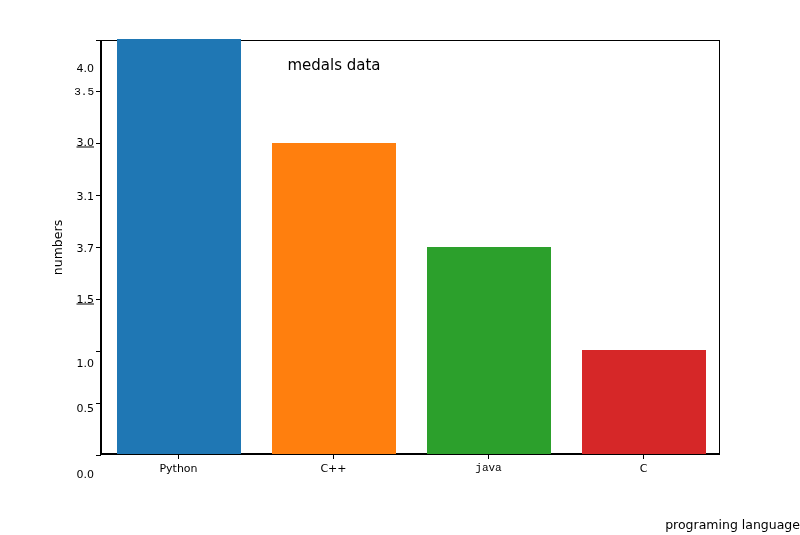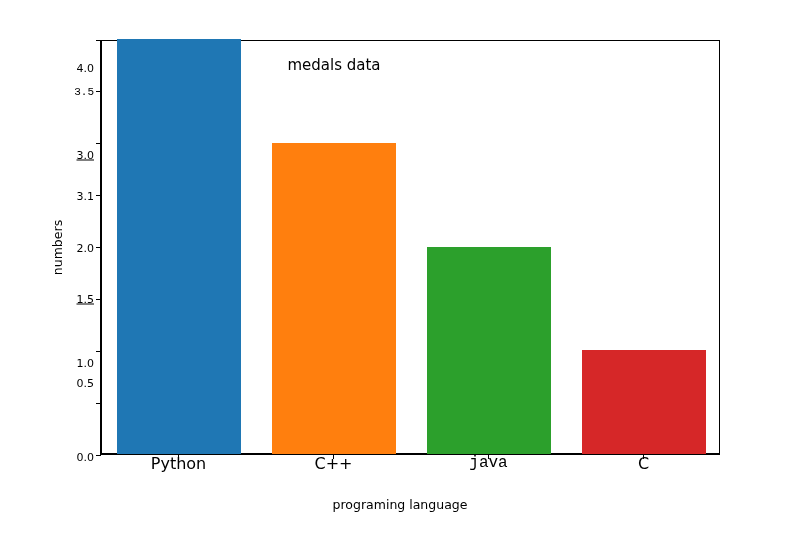--- a/index.html
+++ b/index.html
@@ -51,24 +51,24 @@
     position: absolute;
     bottom: 0;
   }
 
   .xlabel, .ylabel {
     position: absolute;
     font-size: 12.5px;
     color: #000;
   }
   .xlabel {
-    top: 497px;
+    top: 517px;
     left: 0;
     width: 800px;
-    text-align: center;
+    text-align: right;
   }
   .ylabel-inner {
     position: absolute;
     left: 30px;
     top: 40px;
     height: 415px;
     display: flex;
     align-items: center;
     justify-content: center;
   }
@@ -90,21 +90,22 @@
   .ytick-mark {
     position: absolute;
     width: 5px;
     height: 0.8px;
     background: #000;
     left: -5px;
   }
   .xtick-label {
     position: absolute;
     top: 100%;
-    font-size: 16px;
+    margin-top: 8px;
+    font-size: 11px;
     color: #000;
     transform: translateX(-50%);
     white-space: nowrap;
   }
   .xtick-mark {
     position: absolute;
     height: 5px;
     width: 0.8px;
     background: #000;
     top: 100%;
@@ -142,22 +143,22 @@
       <div class="ytick-mark" style="top: 310.85px;"></div>
       <div class="ytick-mark" style="top: 258.975px;"></div>
       <div class="ytick-mark" style="top: 207.1px;"></div>
       <div class="ytick-mark" style="top: 155.225px;"></div>
       <div class="ytick-mark" style="top: 103.35px;"></div>
       <div class="ytick-mark" style="top: 51.475px;"></div>
       <div class="ytick-mark" style="top: -0.4px;"></div>
     </div>
 
   <div class="xlabel">programing language</div>
-<div class="ytick-label" style="top: 457px; left: 34px;">0.0</div>
-    <div class="ytick-label" style="top: 383px; left: 34px;">0.5</div>
+<div class="ytick-label" style="top: 474px; left: 34px;">0.0</div>
+    <div class="ytick-label" style="top: 408px; left: 34px;">0.5</div>
     <div class="ytick-label" style="top: 351.25px; left: 34px; margin-top: 12px;">1.0</div>
     <div class="ytick-label" style="top: 299.375px; left: 34px; text-decoration: underline;">1.5</div>
-    <div class="ytick-label" style="top: 247.5px; left: 34px;">2.0</div>
+    <div class="ytick-label" style="top: 247.5px; left: 34px;">3.7</div>
     <div class="ytick-label" style="top: 195.625px; left: 34px;">3.1</div>
-    <div class="ytick-label" style="top: 155px; left: 34px; text-decoration: underline;">3.0</div>
+    <div class="ytick-label" style="top: 142px; left: 34px; text-decoration: underline;">3.0</div>
     <div class="ytick-label" style="top: 91.875px; left: 34px; font-family: Liberation Mono, monospace;">3.5</div>
     <div class="ytick-label" style="top: 40px; left: 34px; margin-top: 28px;">4.0</div>
   </div>
 
 </body></html>

